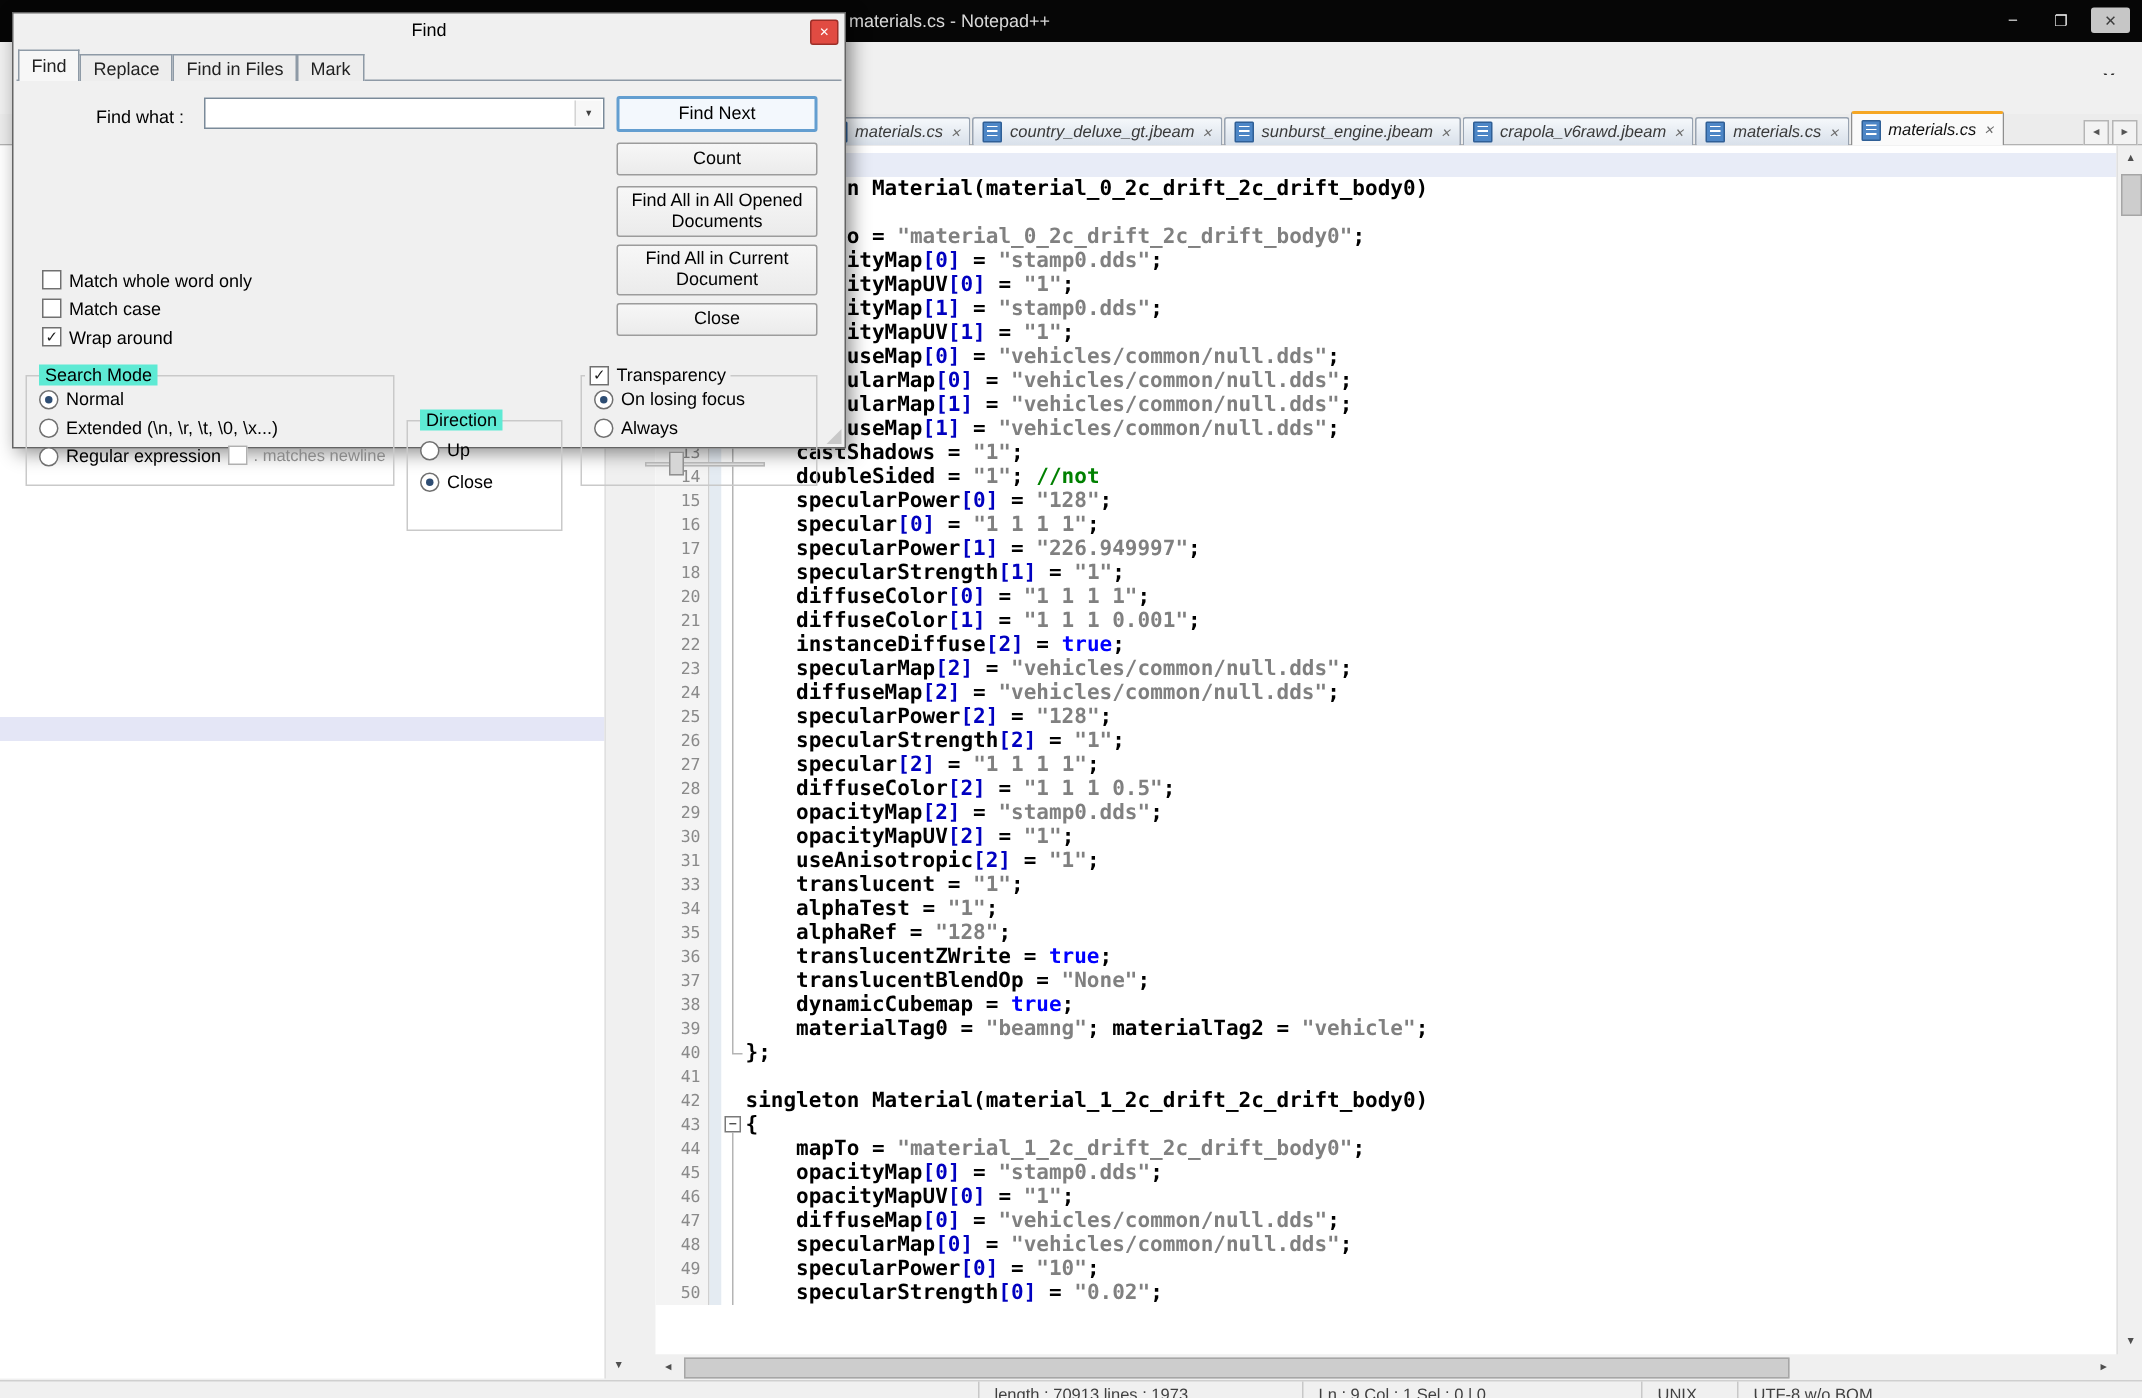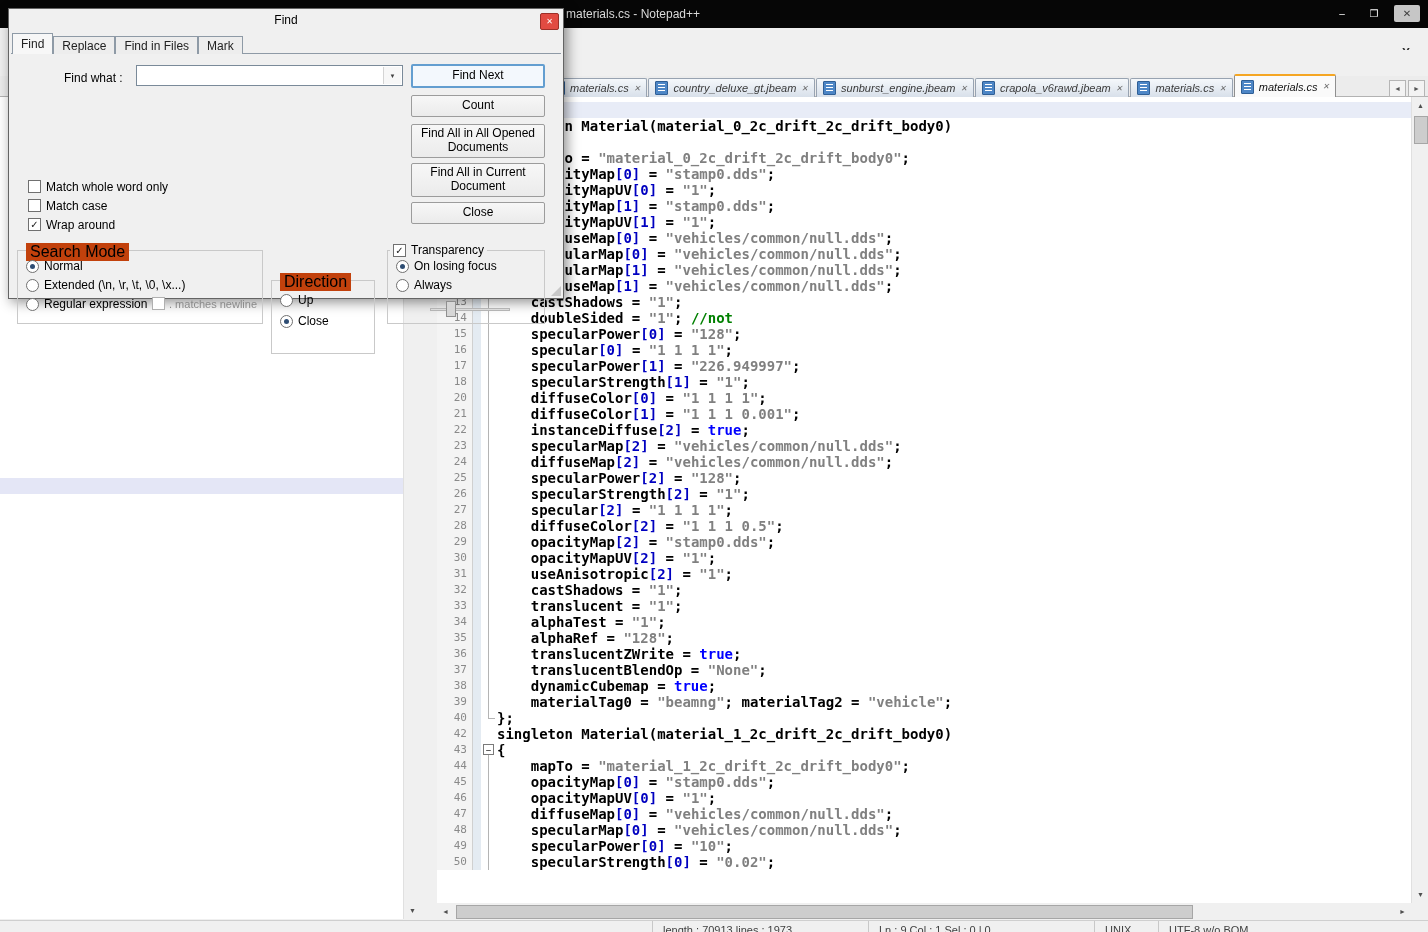--- a/index.html
+++ b/index.html
@@ -108,21 +108,21 @@
   .fd-btn{position:absolute;left:402px;width:134px;background:linear-gradient(#f7f7f7,#ebebeb);
         border:1px solid #9c9c9c;font-size:12px;color:#000;display:flex;align-items:center;
         justify-content:center;text-align:center;line-height:1.15;box-sizing:border-box;border-radius:2px;}
   .fd-btn.default{border:2px solid #639ed0;background:#f3f8fd;}
   .fd-checks{position:absolute;left:19px;top:168px;}
   .fd-check{display:flex;align-items:center;gap:5px;font-size:12px;height:19px;}
   .cbox{width:13px;height:13px;background:#fff;border:1px solid #707070;display:flex;align-items:center;
         justify-content:center;font-size:10px;color:#1a1a1a;box-sizing:border-box;flex:0 0 13px;}
   .cbox.gray{border-color:#b0b0b0;}
   .fd-group{position:absolute;border:1px solid #c9c9c9;box-sizing:border-box;}
-  .fd-group-label{position:absolute;top:-8px;left:8px;background:#c2410c;padding:0 4px;font-size:16px;}
+  .fd-group-label{position:absolute;top:-8px;left:8px;background:#5eead4;padding:0 4px;font-size:12px;}
   .fd-radio{display:flex;align-items:flex-end;gap:5px;font-size:12px;position:absolute;white-space:nowrap;}
   .rdot{width:13px;height:13px;border:1px solid #707070;border-radius:50%;background:#fff;position:relative;
         box-sizing:border-box;flex:0 0 13px;}
   .fd-radio.sel .rdot::after{content:"";position:absolute;left:3px;top:3px;width:5px;height:5px;
         border-radius:50%;background:#2e4d73;}
   #grp-search{left:8px;top:241px;width:246px;height:74px;}
   #grp-direction{left:262px;top:241px;width:104px;height:74px;margin-top:30px;}
   #grp-transparency{left:378px;top:241px;width:158px;height:74px;}
   .fd-transp-check{position:absolute;left:381px;top:234px;display:flex;align-items:center;gap:5px;
         font-size:12px;background:#f0f0f0;padding:0 3px;z-index:5;}
@@ -375,26 +375,20 @@
         <span class="lfold f-line"></span>
         <span class="lcode"><span>    opacityMapUV</span><span class="tok-b">[2]</span><span> = </span><span class="tok-s">"1"</span><span>;</span></span>
       </div>
       <div class="crow">
         <span class="lnum">31</span>
         <span class="lmark"></span>
         <span class="lfold f-line"></span>
         <span class="lcode"><span>    useAnisotropic</span><span class="tok-b">[2]</span><span> = </span><span class="tok-s">"1"</span><span>;</span></span>
       </div>
       <div class="crow">
-        <span class="lnum">32</span>
-        <span class="lmark"></span>
-        <span class="lfold f-line"></span>
-        <span class="lcode"><span>    castShadows = </span><span class="tok-s">"1"</span><span>;</span></span>
-      </div>
-      <div class="crow">
         <span class="lnum">33</span>
         <span class="lmark"></span>
         <span class="lfold f-line"></span>
         <span class="lcode"><span>    translucent = </span><span class="tok-s">"1"</span><span>;</span></span>
       </div>
       <div class="crow">
         <span class="lnum">34</span>
         <span class="lmark"></span>
         <span class="lfold f-line"></span>
         <span class="lcode"><span>    alphaTest = </span><span class="tok-s">"1"</span><span>;</span></span>
@@ -427,20 +421,26 @@
         <span class="lnum">39</span>
         <span class="lmark"></span>
         <span class="lfold f-line"></span>
         <span class="lcode"><span>    materialTag0 = </span><span class="tok-s">"beamng"</span><span>; materialTag2 = </span><span class="tok-s">"vehicle"</span><span>;</span></span>
       </div>
       <div class="crow">
         <span class="lnum">40</span>
         <span class="lmark"></span>
         <span class="lfold f-corner"></span>
         <span class="lcode"><span>};</span></span>
+      </div>
+      <div class="crow">
+        <span class="lnum">41</span>
+        <span class="lmark"></span>
+        <span class="lfold"></span>
+        <span class="lcode"></span>
       </div>
       <div class="crow">
         <span class="lnum">42</span>
         <span class="lmark"></span>
         <span class="lfold"></span>
         <span class="lcode"><span>singleton Material(material_1_2c_drift_2c_drift_body0)</span></span>
       </div>
       <div class="crow">
         <span class="lnum">43</span>
         <span class="lmark"></span>

